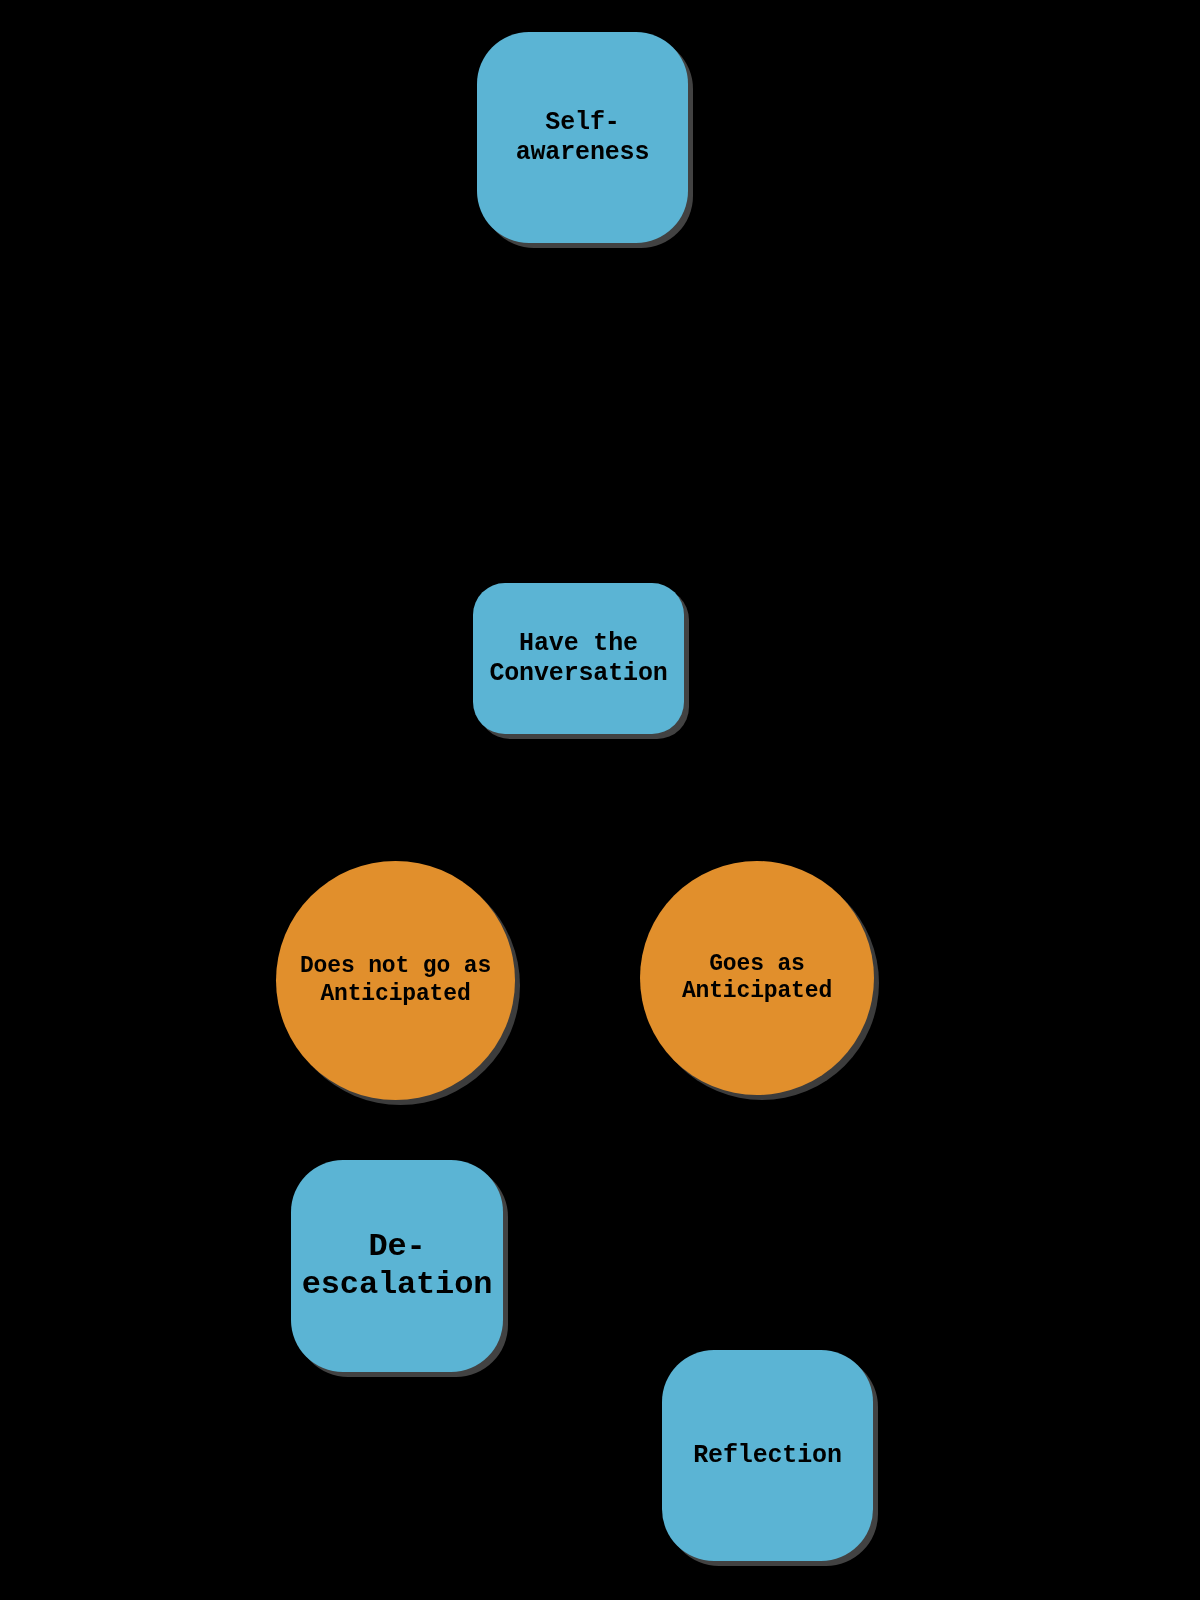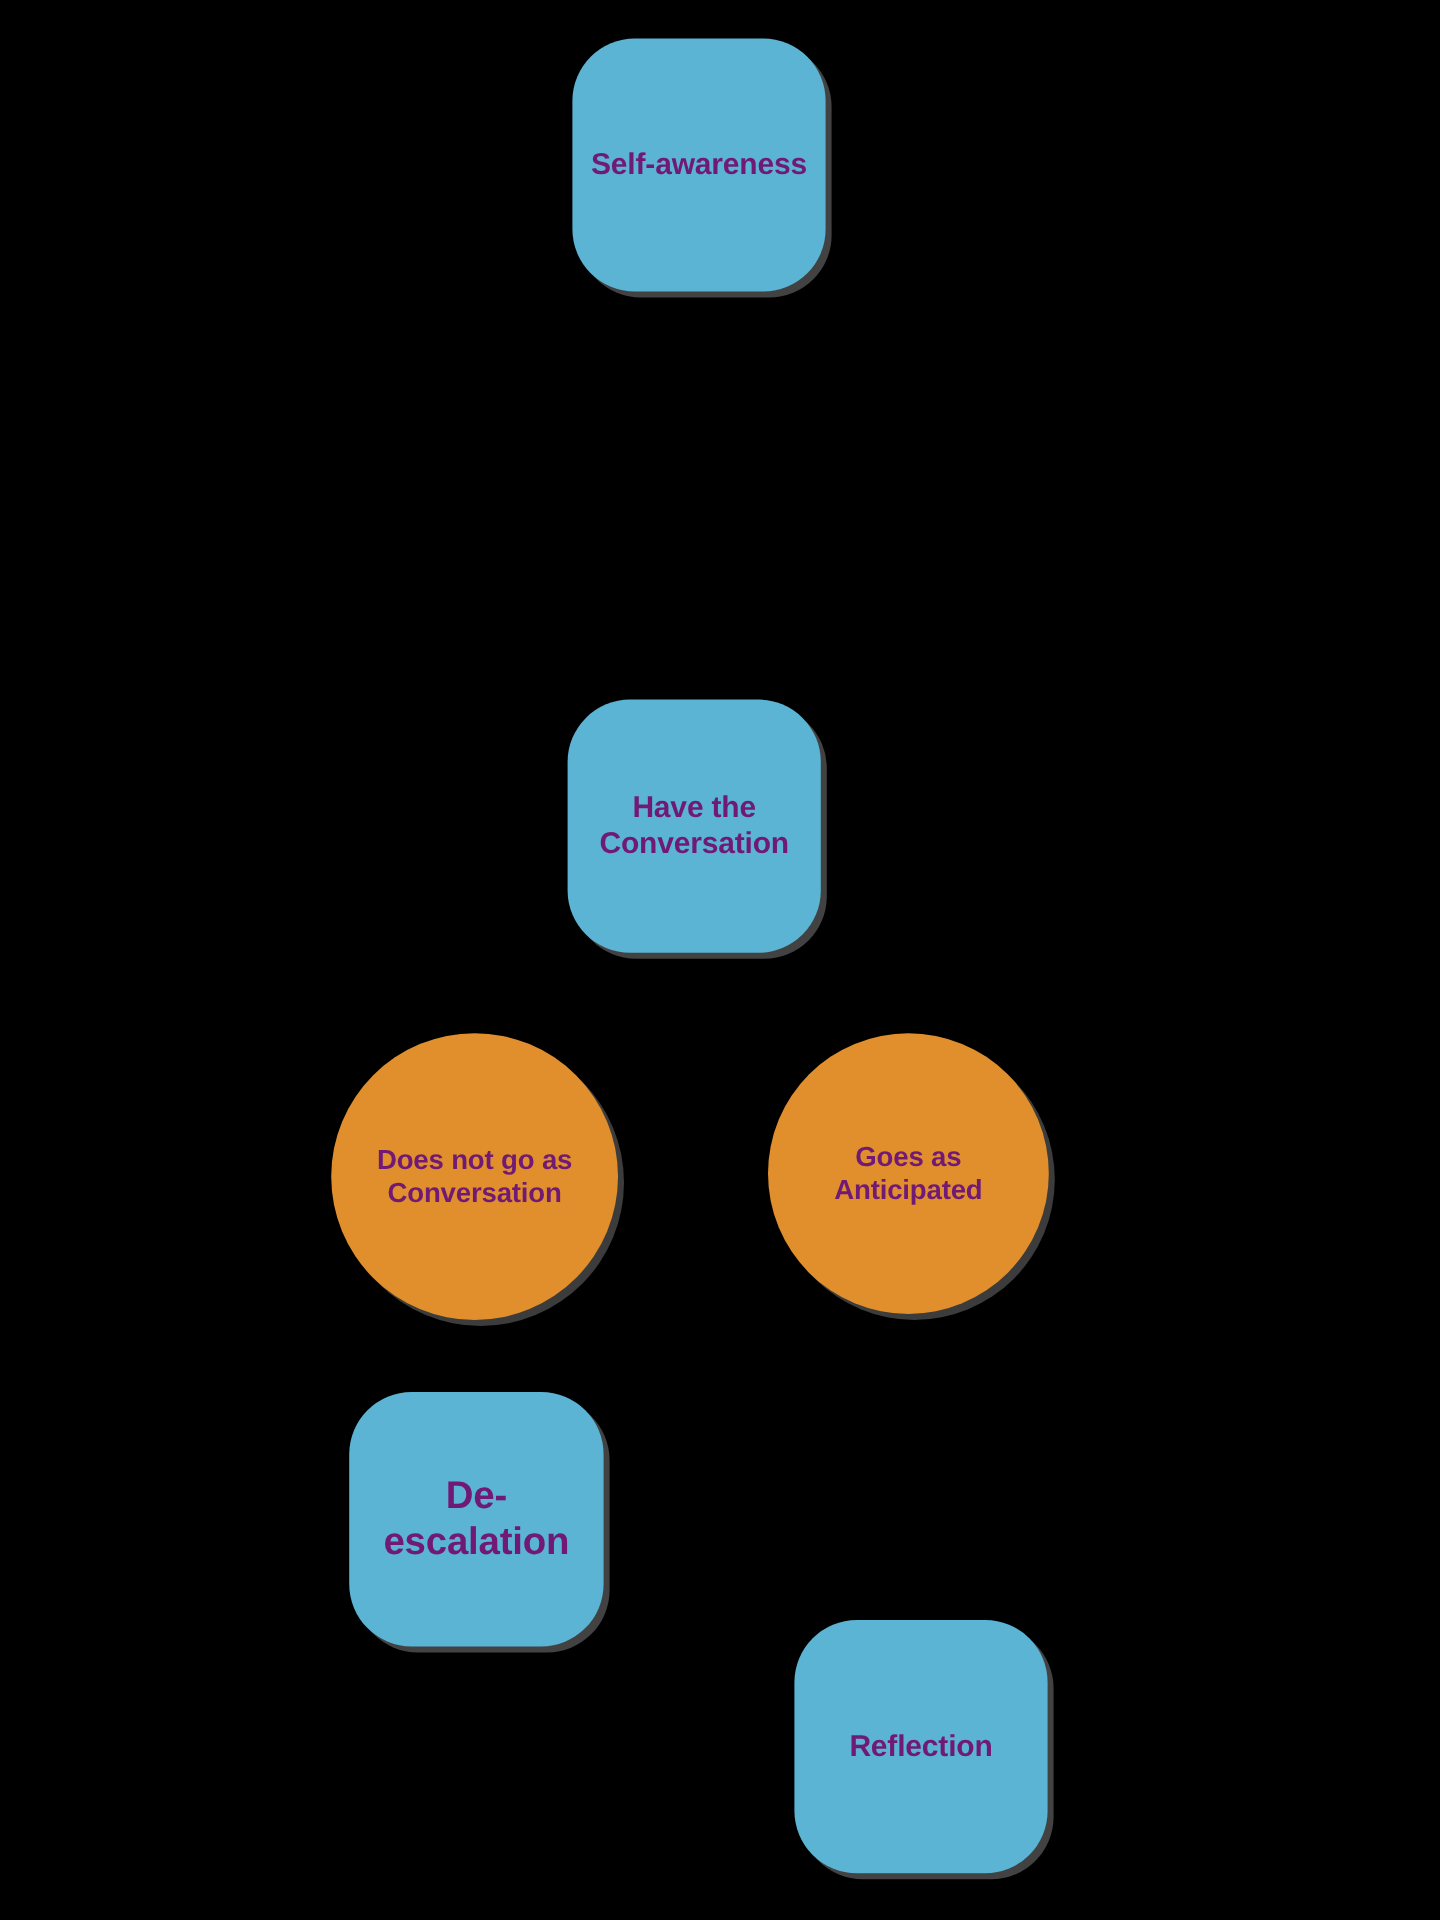--- a/index.html
+++ b/index.html
@@ -31,24 +31,25 @@
     pointer-events: none;
   }
 
   .node {
     position: absolute;
     display: flex;
     align-items: center;
     justify-content: center;
     text-align: center;
     box-sizing: border-box;
-    color: #701a75;
+    color: #000000;
     font-weight: bold;
     line-height: 1.18;
     letter-spacing: -0.15px;
+    font-family: Liberation Mono, monospace;
     -webkit-font-smoothing: antialiased;
   }
 
   .node.process {
     border-radius: 52px;
     background: #5BB4D4;
     box-shadow: 5px 5px 0 0 rgba(120,120,120,0.55);
   }
 
   .node.decision {
@@ -59,21 +60,21 @@
 
   .node .node-label {
     display: block;
     padding: 0 14px;
     white-space: pre-line;
   }
 
   
   #node-self-awareness      { left: 477px; top: 32px;   width: 211px; height: 211px; font-size: 25px; }
   #node-plan                { left: 477px; top: 305px;  width: 211px; height: 211px; font-size: 25px; }
-  #node-have-conversation   { left: 473px; top: 583px;  width: 211px; height: 211px; font-size: 25px; }
+  #node-have-conversation   { left: 473px; top: 583px;  width: 211px; height: 151px; font-size: 25px; border-radius: 32px; }
   #node-not-anticipated     { left: 276px; top: 861px;  width: 239px; height: 239px; font-size: 23px; }
   #node-goes-anticipated    { left: 640px; top: 861px;  width: 234px; height: 234px; font-size: 23px; }
   #node-de-escalation       { left: 291px; top: 1160px; width: 212px; height: 212px; font-size: 32px; }
   #node-reflection          { left: 662px; top: 1350px; width: 211px; height: 211px; font-size: 25px; }
 </style>
 </head>
 <body>
 
 <div id="diagram-canvas">
 
@@ -100,21 +101,21 @@
   </div>
 
 
   <div class="node process" id="node-have-conversation">
     <span class="node-label">Have the
 Conversation</span>
   </div>
 
   <div class="node decision" id="node-not-anticipated">
     <span class="node-label">Does not go as
-Conversation</span>
+Anticipated</span>
   </div>
 
   <div class="node decision" id="node-goes-anticipated">
     <span class="node-label">Goes as
 Anticipated</span>
   </div>
 
   <div class="node process" id="node-de-escalation">
     <span class="node-label">De-escalation</span>
   </div>

